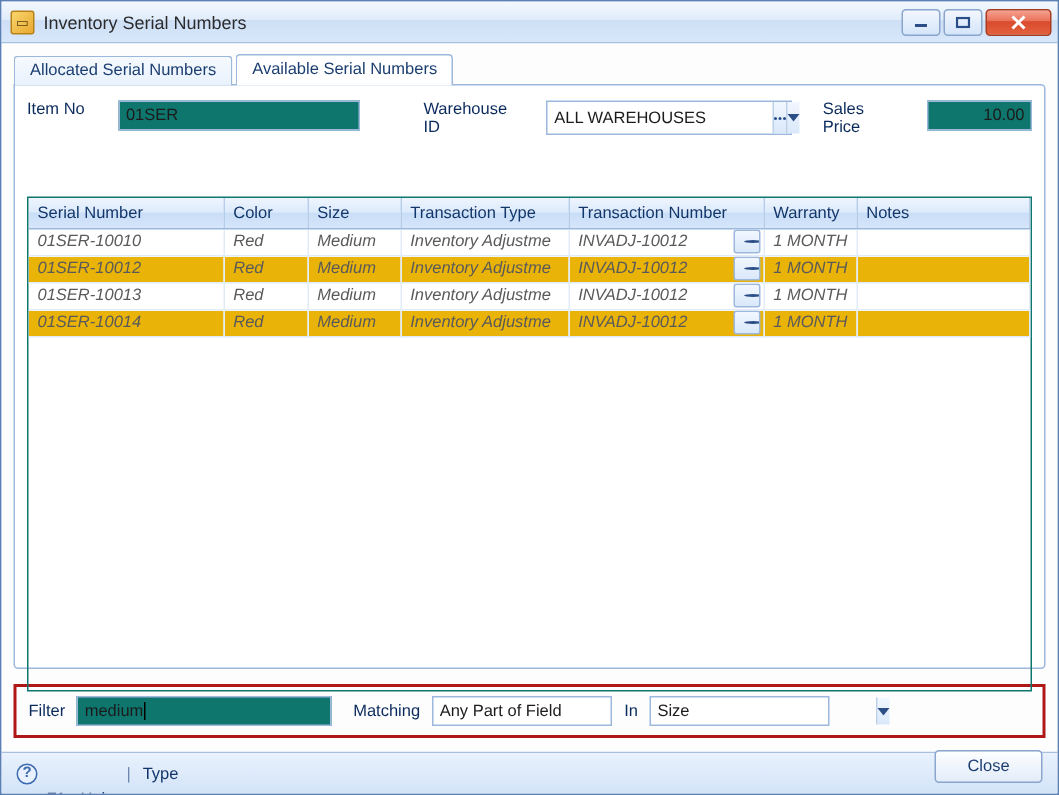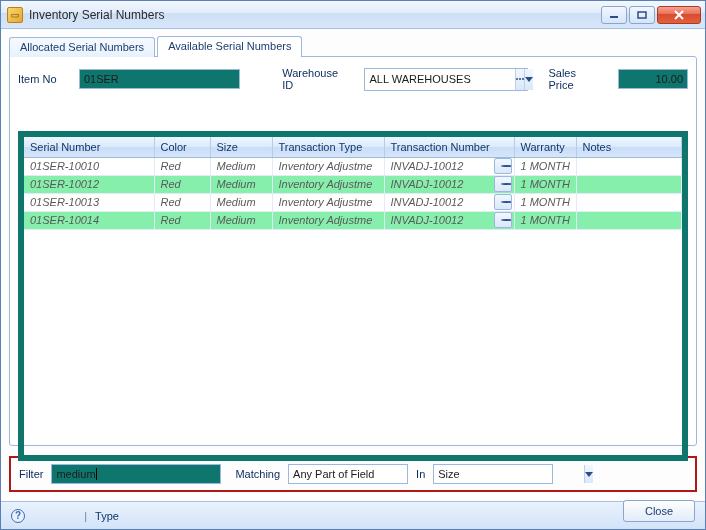--- a/index.html
+++ b/index.html
@@ -84,21 +84,20 @@
     background: #fff;
     margin-top: -1px;
     padding: 10px 8px 8px 8px;
     height: 390px;
     position: relative;
     z-index: 1;
   }
   
   .fieldrow {
     display: flex;
-    align-items: center;
     margin-bottom: 8px;
     gap: 20px;
   }
   .label { color: #0a2a5c; }
   .textbox {
     border: 1px solid #9cb8dd;
     height: 20px;
     padding: 1px 4px;
     font-size: 11px;
     background: #0f766e;
@@ -128,21 +127,21 @@
   .dots {
     display:inline-flex;gap:1px;
   }
   .dots span{width:2px;height:2px;background:#2b4e86;border-radius:50%;}
   .chev-down {
     width:0;height:0;border-left:4px solid transparent;border-right:4px solid transparent;border-top:5px solid #2b4e86;
   }
   .num-right { text-align: right; }
   
   .grid {
-    border: 6px solid #0f766e;
+    border: 1px solid #0f766e;
     height: 330px;
     overflow: hidden;
     margin-top: 40px;
   }
   .grid table {
     width: 100%;
     border-collapse: collapse;
     table-layout: fixed;
   }
   .grid th {
@@ -160,21 +159,21 @@
   .grid td {
     padding: 2px 6px;
     border-right: 1px solid #e2ecf8;
     border-bottom: 1px solid #e2ecf8;
     color: #5a5a5a;
     height: 18px;
     overflow: hidden;
     white-space: nowrap;
     font-style: italic;
   }
-  .grid tbody tr.alt { background: #86efac; }
+  .grid tbody tr.alt { background: #eab308; }
   .grid td.txn-cell { padding:0; }
   .txn-inner {
     display:flex;align-items:center;height:100%;
   }
   .txn-inner span { flex:1; padding:0 6px; overflow:hidden; }
   .txn-inner .lookup {
     width:18px;height:16px;border:1px solid #9cb8dd;border-radius:2px;
     background:linear-gradient(to bottom,#f2f7ff,#d9e8fa);
     display:flex;align-items:center;justify-content:center;margin-right:2px;
   }

